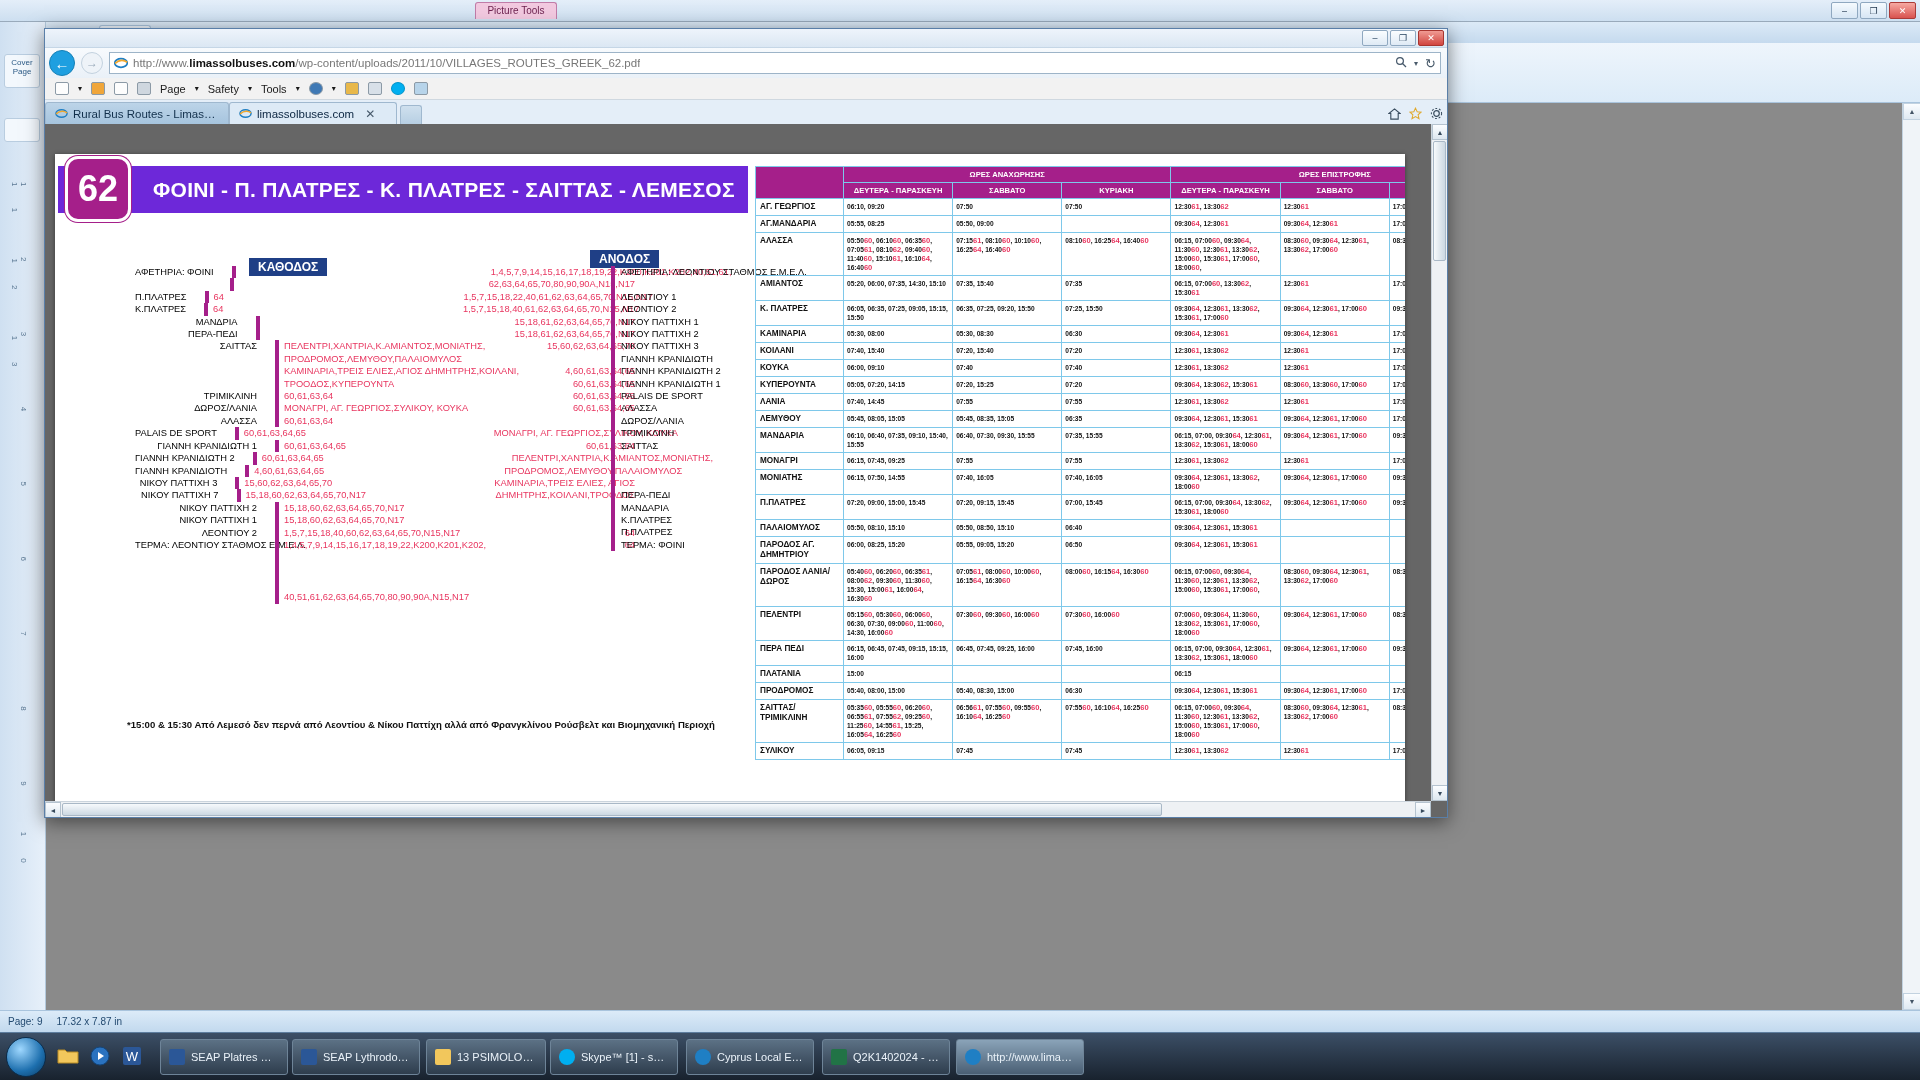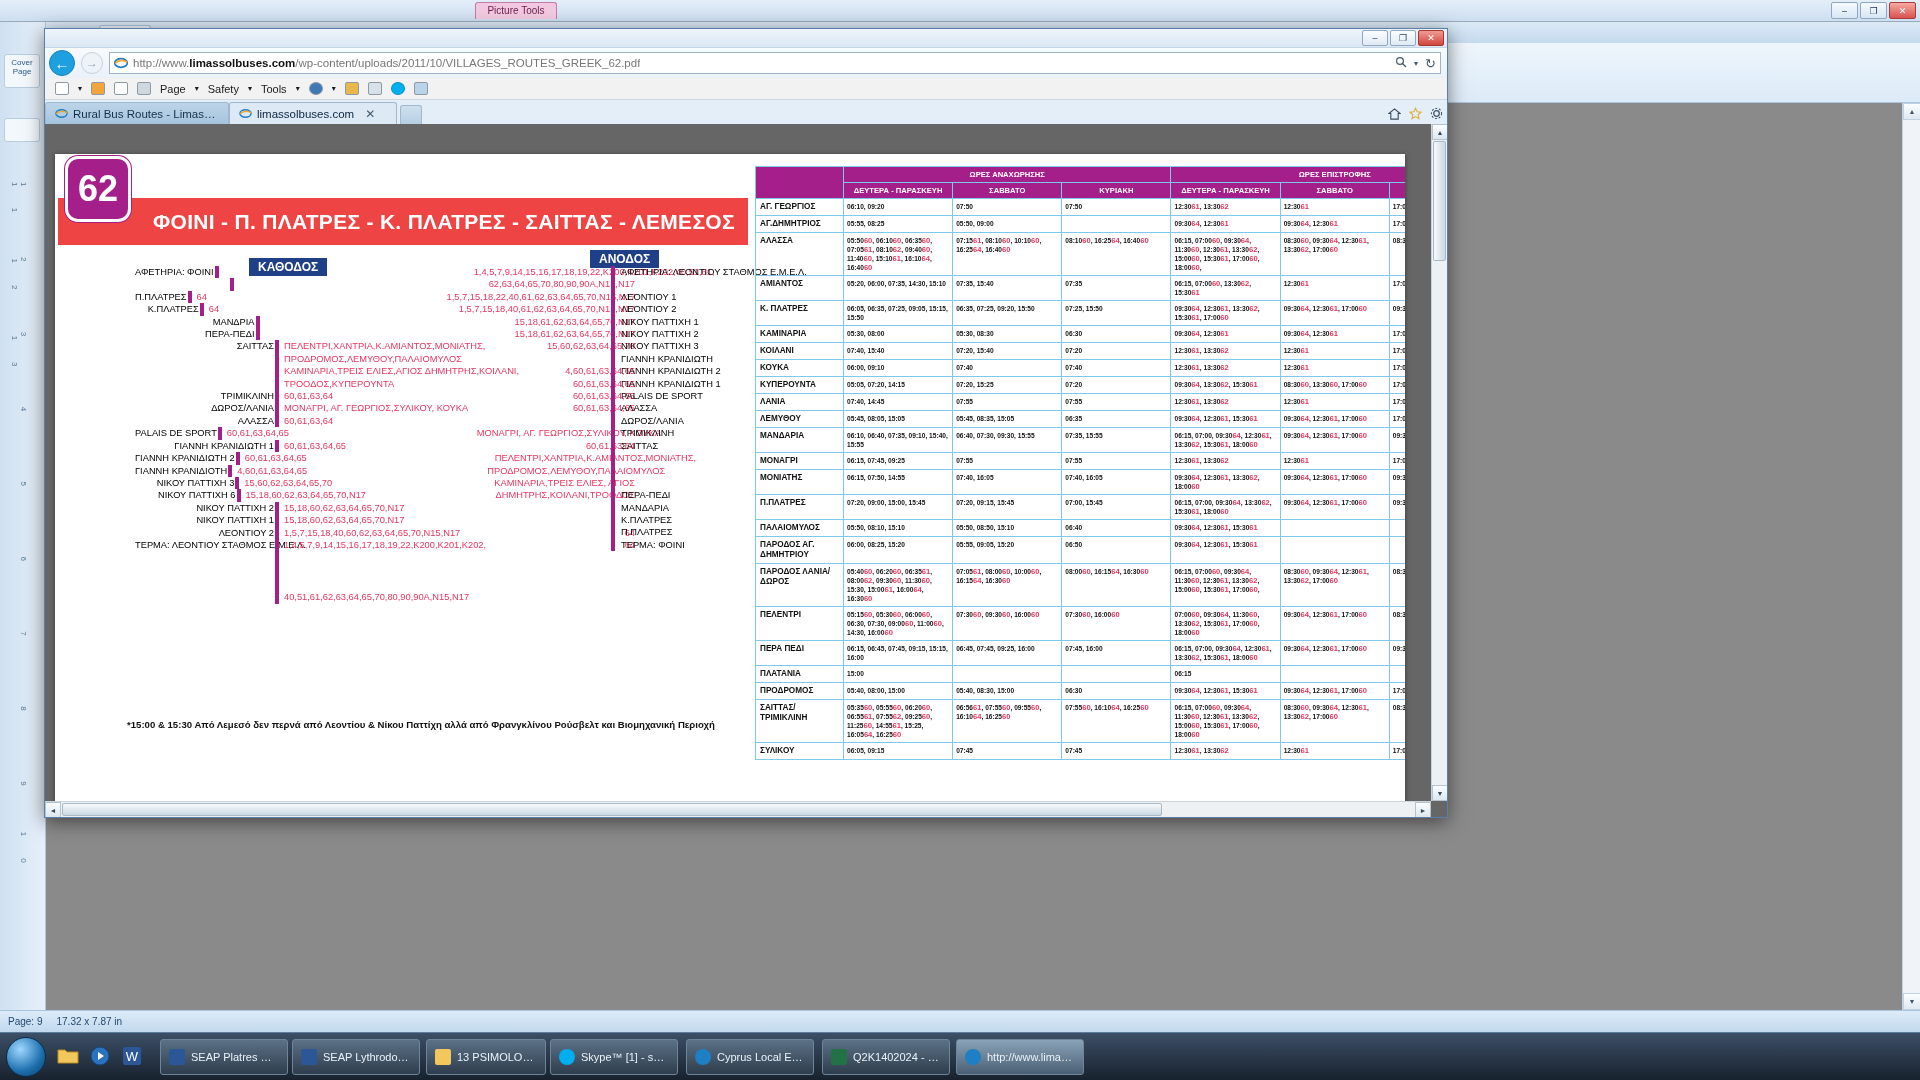--- a/index.html
+++ b/index.html
@@ -141,41 +141,41 @@
       border-top:1px solid #cbd4dc; }
   #pdf-hthumb { position:absolute; left:17px; top:1px; height:13px; width:1100px;
       background:linear-gradient(#f7fafc,#ccd8e2); border:1px solid #a9b8c6; border-radius:2px; }
   .sb-arrow { position:absolute; background:linear-gradient(#fbfdff,#dde7ef);
      border:1px solid #b5c3cf; font-size:7px; color:#374a5c;
      display:flex; align-items:center; justify-content:center; }
 
   
   #left-panel { width:700px; position:relative; }
   #route-header { position:absolute; left:3px; top:12px; width:690px; height:47px;
-      background:#ef4444; display:flex; align-items:center;margin-top:32px; }
+      background:#6d28d9; display:flex; align-items:center; }
   #route-badge {
     position:absolute; left:10px; top:2px; width:66px; height:66px;
     background:#a51f8a; border:3px solid #ffffff; border-radius:13px;
     color:#fff; font-size:36px; font-weight:bold;
     display:flex; align-items:center; justify-content:center;
     z-index:3; box-shadow:0 0 0 1px #a51f8a;
   }
   #route-title { margin-left:95px; color:#fff; font-size:21px; font-weight:bold;
       letter-spacing:.3px; }
 
   .dir-label { position:absolute; background:#1f3f86; color:#fff; font-weight:bold;
       font-size:12px; padding:2px 9px; }
   #lbl-kathodos { left:194px; top:104px; }
   #lbl-anodos { left:535px; top:96px; }
 
   #left-rows { position:absolute; left:80px; top:112px; width:500px; }
   #right-rows { position:absolute; left:556px; top:112px; width:190px; }
 
   .lrow { display:flex; align-items:stretch; min-height:12.4px; }
-  .lrow .c-name { width:140px; text-align:right; padding-right:1px; color:#000;
+  .lrow .c-name { width:140px; text-align:right; padding-right:18px; color:#000;
      font-size:9.3px; line-height:12.4px; white-space:nowrap; }
   .lrow .c-bar { width:4px; background:#a51f8a; flex:none; }
   .lrow .c-mid { flex:1; color:#e8355f; font-size:9.3px; line-height:12.4px;
      padding-left:5px; text-align:right; white-space:nowrap; }
   .lrow .c-mid.lft { text-align:left; }
 
   .rrow2 { display:flex; align-items:stretch; min-height:12.4px; }
   .rrow2 .c-bar { width:4px; background:#a51f8a; flex:none; }
   .rrow2 .c-name { padding-left:6px; color:#000; font-size:9.3px; line-height:12.4px;
       white-space:nowrap; }
@@ -492,21 +492,21 @@
               <div class="c-mid lft" style="flex: 0 0 250px;">4,60,61,63,64,65</div>
               <div class="c-mid" style="flex: 1 1 0%;">ΠΡΟΔΡΟΜΟΣ,ΛΕΜΥΘΟΥ,ΠΑΛΑΙΟΜΥΛΟΣ</div>
             </div>
             <div class="lrow">
               <div class="c-name">ΝΙΚΟΥ ΠΑΤΤΙΧΗ 3</div>
               <div class="c-bar"></div>
               <div class="c-mid lft" style="flex: 0 0 250px;">15,60,62,63,64,65,70</div>
               <div class="c-mid" style="flex: 1 1 0%;">ΚΑΜΙΝΑΡΙΑ,ΤΡΕΙΣ ΕΛΙΕΣ, ΑΓΙΟΣ</div>
             </div>
             <div class="lrow">
-              <div class="c-name">ΝΙΚΟΥ ΠΑΤΤΙΧΗ 6</div>
+              <div class="c-name">ΝΙΚΟΥ ΠΑΤΤΙΧΗ 7</div>
               <div class="c-bar"></div>
               <div class="c-mid lft" style="flex: 0 0 250px;">15,18,60,62,63,64,65,70,N17</div>
               <div class="c-mid" style="flex: 1 1 0%;">ΔΗΜΗΤΡΗΣ,ΚΟΙΛΑΝΙ,ΤΡΟΟΔΟΣ</div>
             </div>
             <div class="lrow">
               <div class="c-name">ΝΙΚΟΥ ΠΑΤΤΙΧΗ 2</div>
               <div class="c-bar"></div>
               <div class="c-mid lft" style="flex: 0 0 250px;">15,18,60,62,63,64,65,70,N17</div>
               <div class="c-mid" style="flex: 1 1 0%;"></div>
             </div>
@@ -654,21 +654,21 @@
               <tr>
                 <td class="village">ΑΓ. ΓΕΩΡΓΙΟΣ</td>
                 <td class="times">06:10, 09:20</td>
                 <td class="times">07:50</td>
                 <td class="times">07:50</td>
                 <td class="times">12:30<span class="n">61</span>, 13:30<span class="n">62</span></td>
                 <td class="times">12:30<span class="n">61</span></td>
                 <td class="times">17:00<span class="n">60</span></td>
               </tr>
               <tr>
-                <td class="village">ΑΓ.ΔΗΜΗΤΡΙΟΣ</td>
+                <td class="village">ΑΓ.ΜΑΝΔΑΡΙΑ</td>
                 <td class="times">05:55, 08:25</td>
                 <td class="times">05:50, 09:00</td>
                 <td class="times"></td>
                 <td class="times">09:30<span class="n">64</span>, 12:30<span class="n">61</span></td>
                 <td class="times">09:30<span class="n">64</span>, 12:30<span class="n">61</span></td>
                 <td class="times">17:00<span class="n">60</span></td>
               </tr>
               <tr>
                 <td class="village">ΑΛΑΣΣΑ</td>
                 <td class="times">05:50<span class="n">60</span>, 06:10<span class="n">60</span>, 06:35<span class="n">60</span>, 07:05<span class="n">61</span>, 08:10<span class="n">62</span>, 09:40<span class="n">60</span>, 11:40<span class="n">60</span>, 15:10<span class="n">61</span>, 16:10<span class="n">64</span>, 16:40<span class="n">60</span></td>

